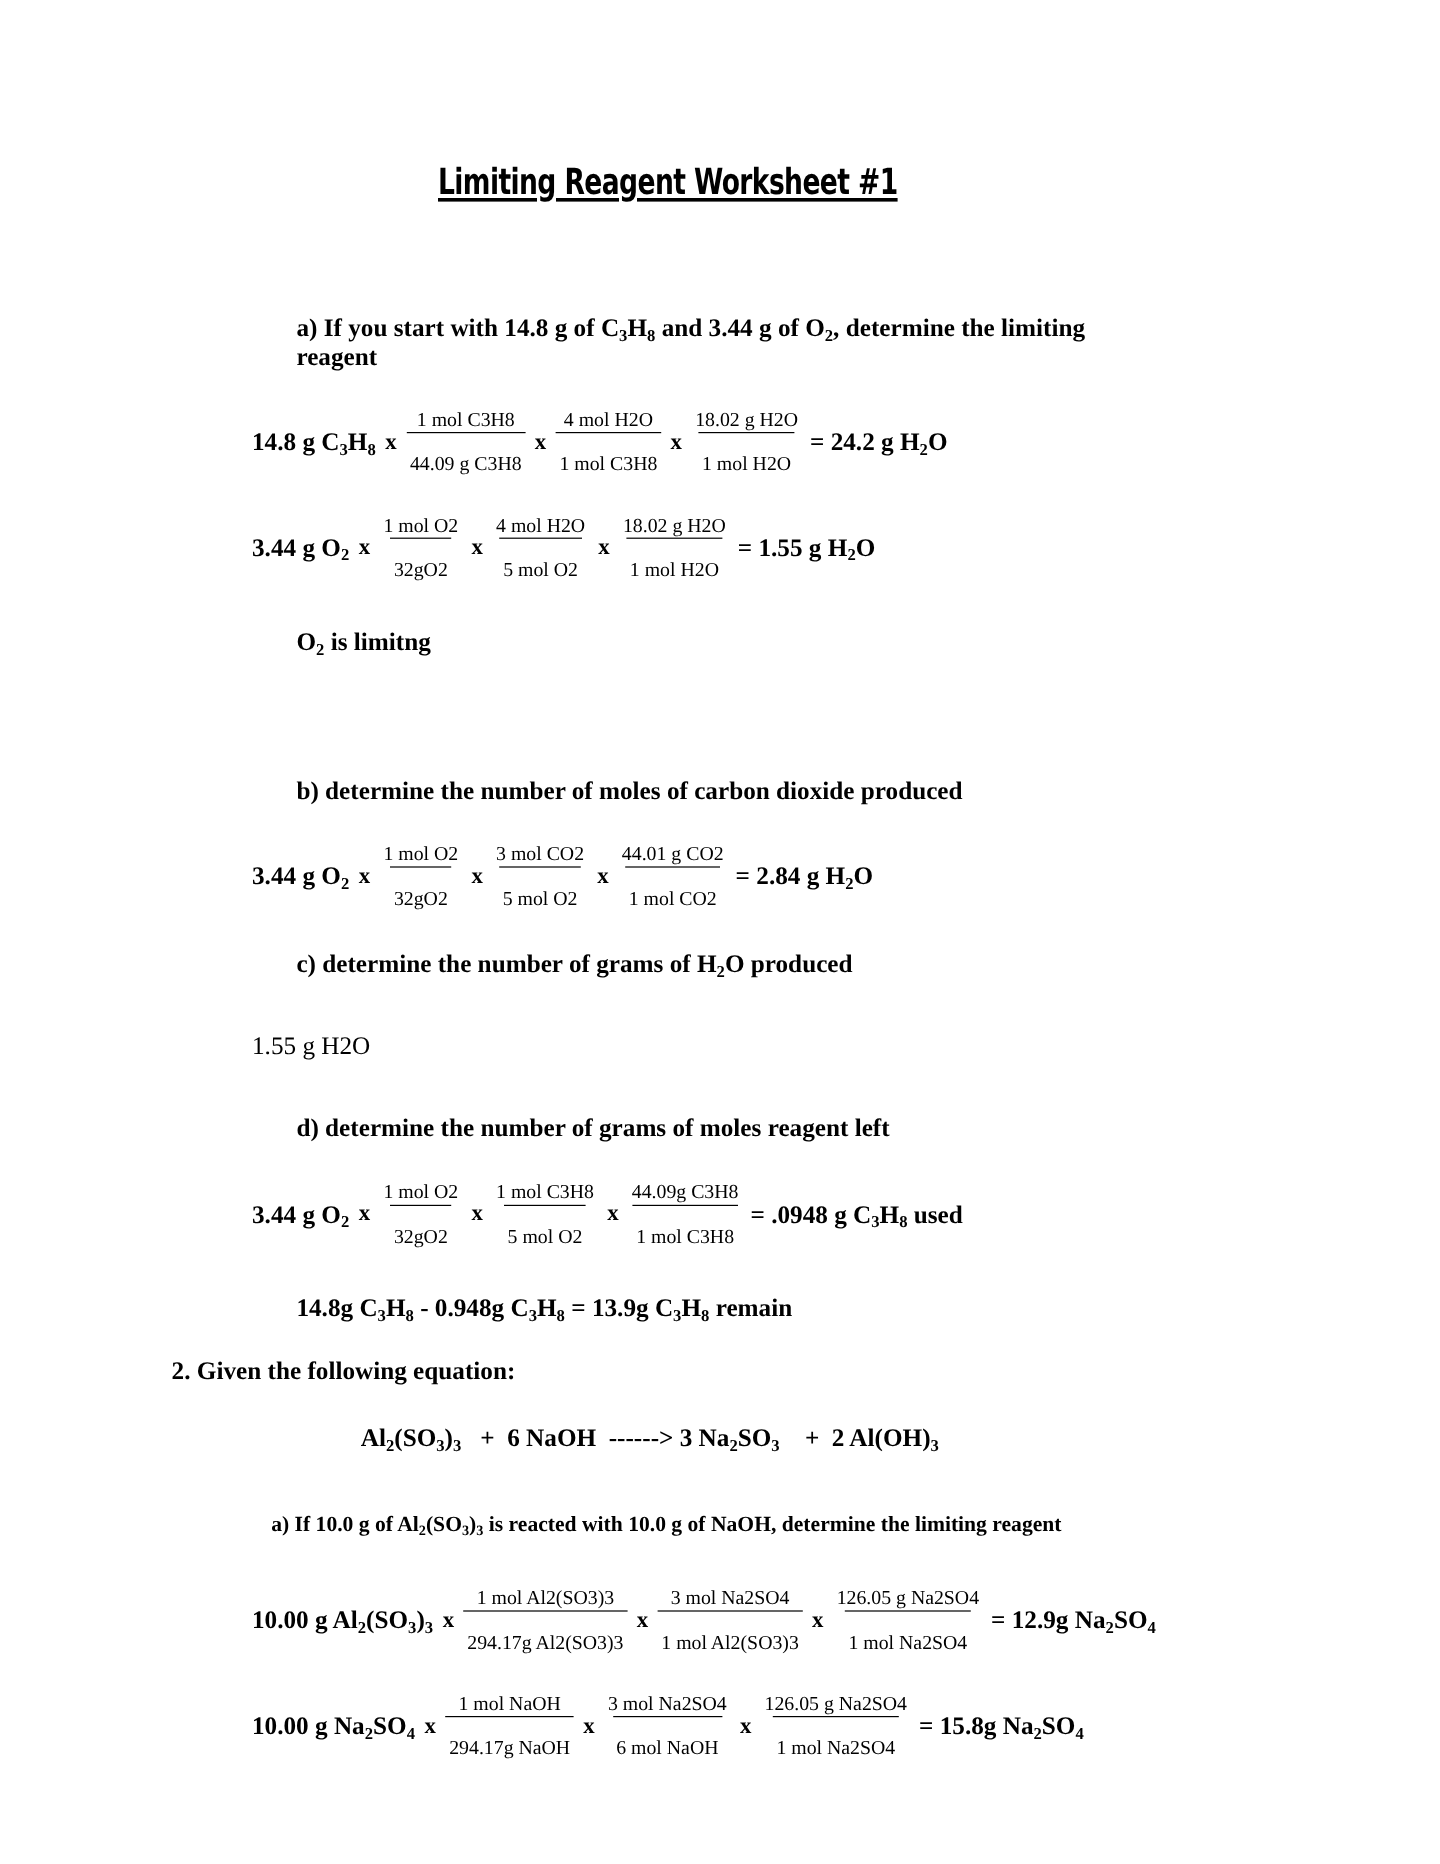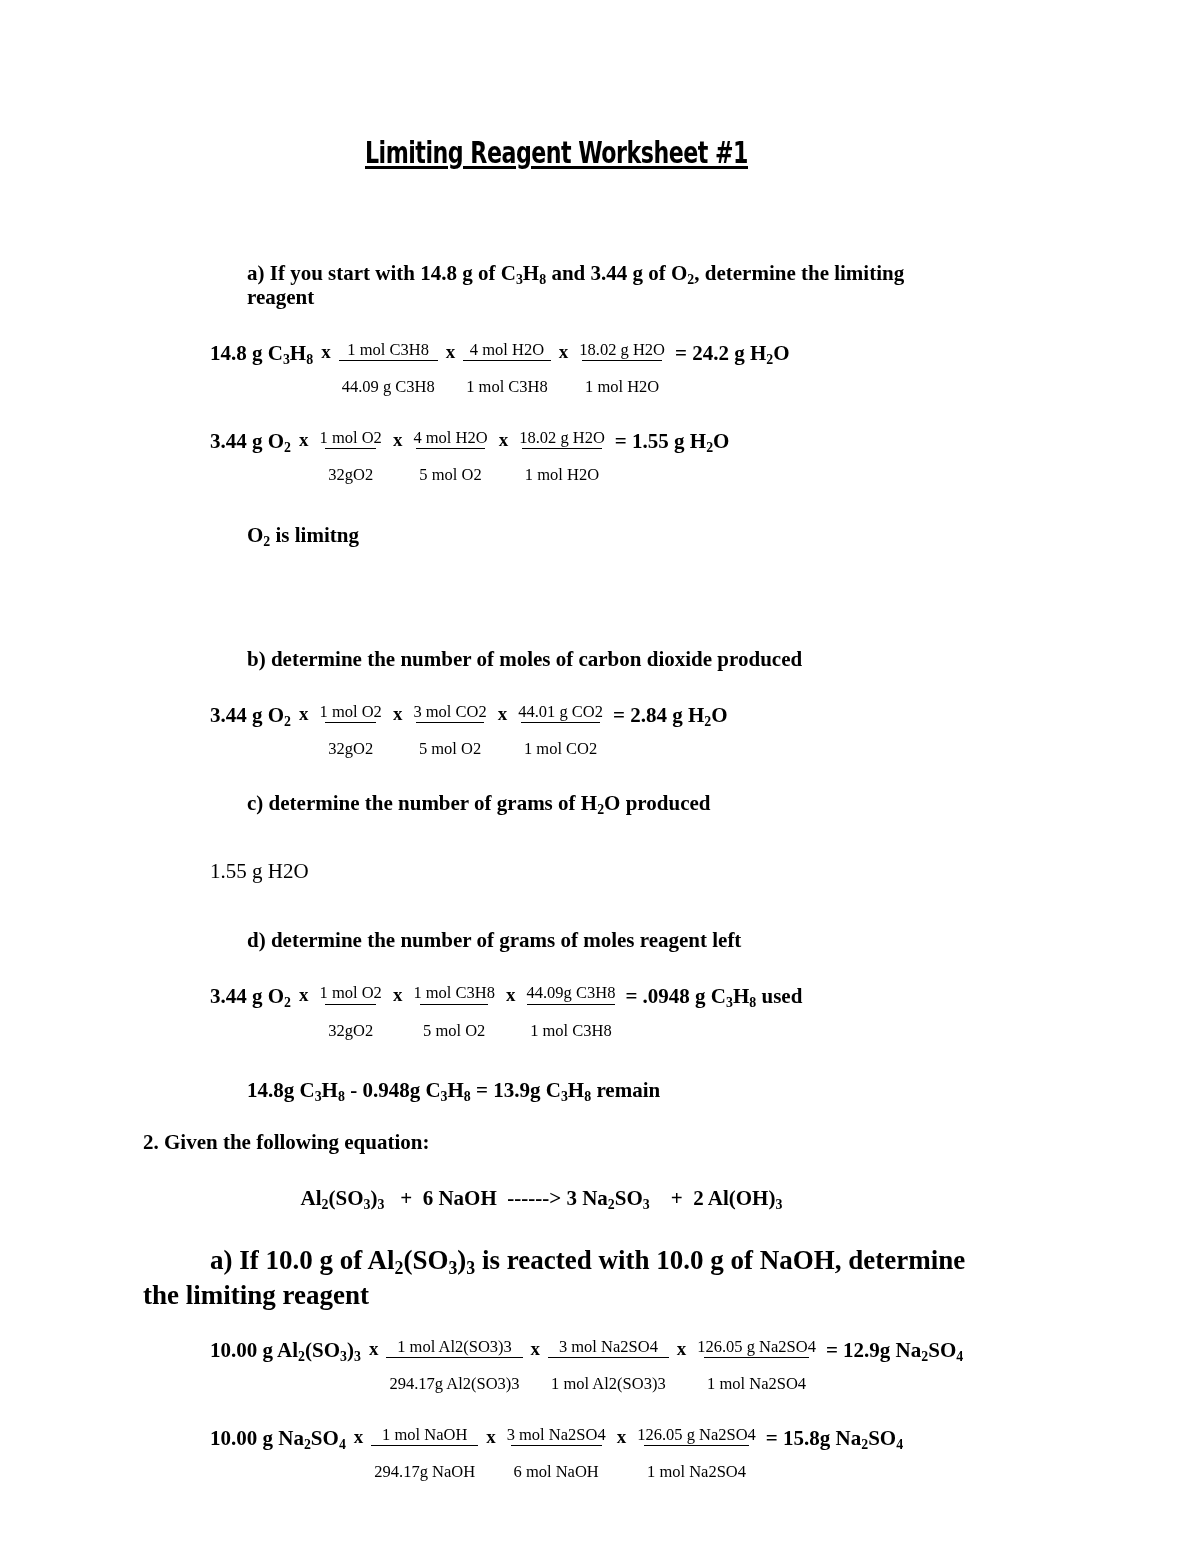--- a/index.html
+++ b/index.html
@@ -50,24 +50,24 @@
     margin: 0;
   }
   .item-num {            
     margin-left: 0;
   }
   .indent {
     margin-left: 104px;
   }
   .sub-a-wrap {
     font-weight: bold;
-    font-size: 27px;
+    font-size: 18px;
     line-height: 1.3;
     text-indent: 67px;
-    margin: 0;
+    margin: 16px;
   }
   .plain {
     font-weight: normal;
     font-size: 21px;
     margin: 16px;
     margin-left: 67px;
   }
 
   
   .equation {
@@ -75,20 +75,21 @@
     font-size: 21px;
     text-align: center;
     white-space: pre;
     margin: 0;
   }
   .equation.eq2 { padding-right: 30px; }
 
   
   .calc {
     display: flex;
+    align-items: center;
     margin-left: 67px;
     font-size: 21px;
     font-weight: bold;
     white-space: nowrap;
   }
   .calc .lead,
   .calc .tail {
     font-weight: bold;
     font-size: 21px;
   }

